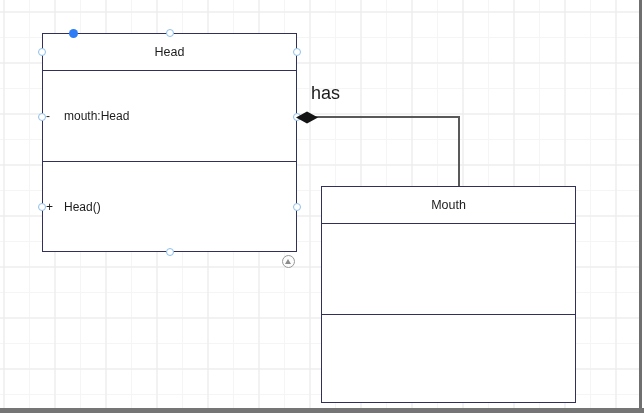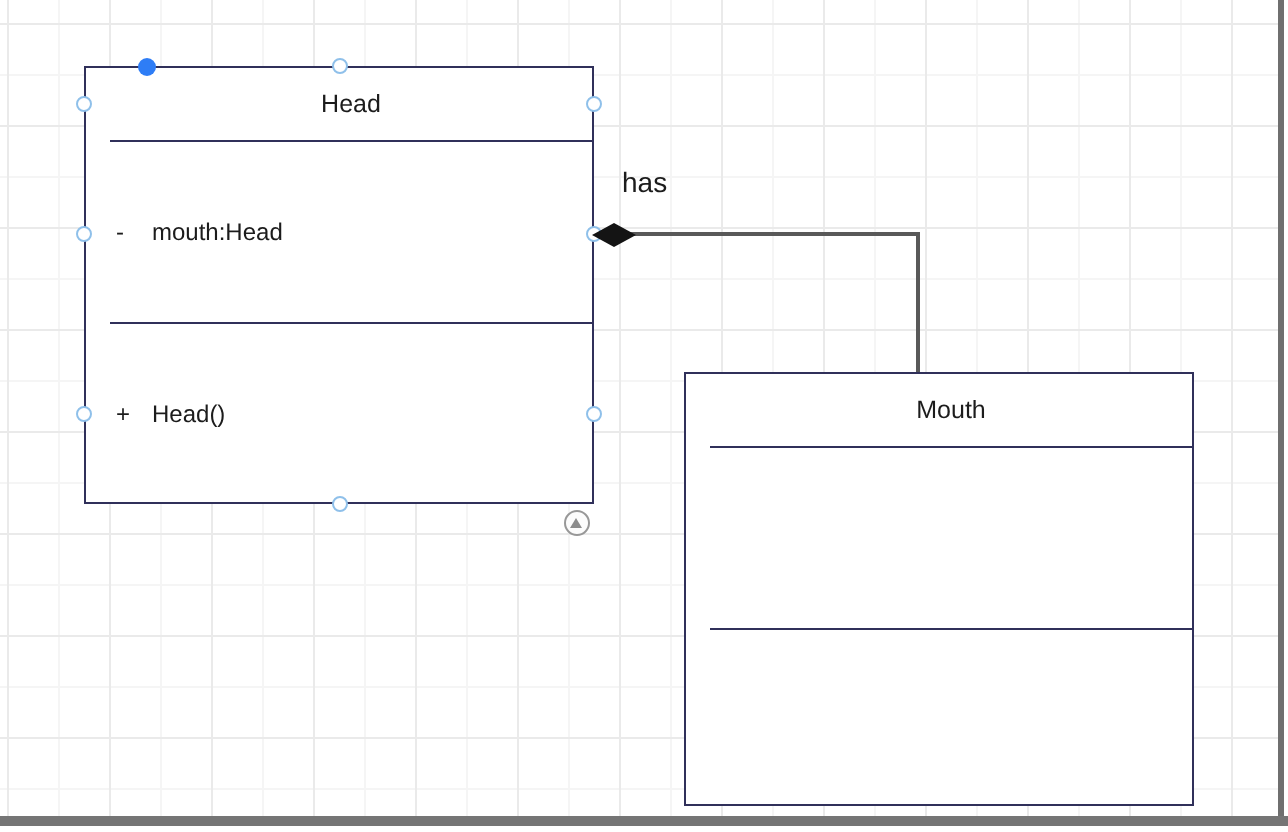--- a/index.html
+++ b/index.html
@@ -21,40 +21,40 @@
     background-size:51px 51px,51px 51px,25.5px 25.5px,25.5px 25.5px;
     background-position:3.5px 11.5px,3.5px 11.5px,3.5px 11.5px,3.5px 11.5px;
   }
   .page-edge-right{position:absolute;left:639px;top:0;width:3px;height:413px;background:#6f6f6f;}
   .page-edge-bottom{position:absolute;left:0;top:408px;width:644px;height:5px;background:#757575;}
 
   
   .uml-class{
     position:absolute;background:#ffffff;
     border:1.5px solid #30305a;box-sizing:border-box;
-    display:flex;flex-direction:column;padding-left:12px;
+    display:flex;flex-direction:column;
   }
   .uml-class.head{left:42px;top:33px;width:255px;height:219px;}
-  .uml-class.mouth{left:342px;top:186px;width:255px;height:217px;}
+  .uml-class.mouth{left:321px;top:186px;width:255px;height:217px;}
   .title-row{
     height:36px;flex:0 0 36px;display:flex;align-items:center;justify-content:center;
     font-size:12.5px;
   }
   .section{border-top:1.5px solid #30305a;box-sizing:border-box;}
   .attr-section{height:91px;flex:0 0 91px;display:flex;align-items:center;}
   .op-section{flex:1 1 auto;display:flex;align-items:center;}
   .member{display:flex;align-items:center;font-size:12px;padding-left:3px;width:100%;}
   .vis{width:18px;flex:0 0 18px;}
   .mname{white-space:nowrap;}
 
   
   .conn-h{position:absolute;left:310px;top:115.5px;width:149px;height:2px;background:#595959;}
   .conn-v{position:absolute;left:457.5px;top:115.5px;width:2px;height:71px;background:#595959;}
   .diamond{position:absolute;left:296px;top:110.5px;width:22px;height:13px;}
-  .conn-label{position:absolute;left:311px;top:83px;font-size:14px;color:#1c1c1c;}
+  .conn-label{position:absolute;left:311px;top:83px;font-size:18px;color:#1c1c1c;}
 
   
   .cp{
     position:absolute;width:6px;height:6px;border:1.5px solid #8fc0ea;
     background:#ffffff;border-radius:50%;
   }
   .endpoint{
     position:absolute;width:9px;height:9px;background:#2e7df6;border-radius:50%;
   }
 

